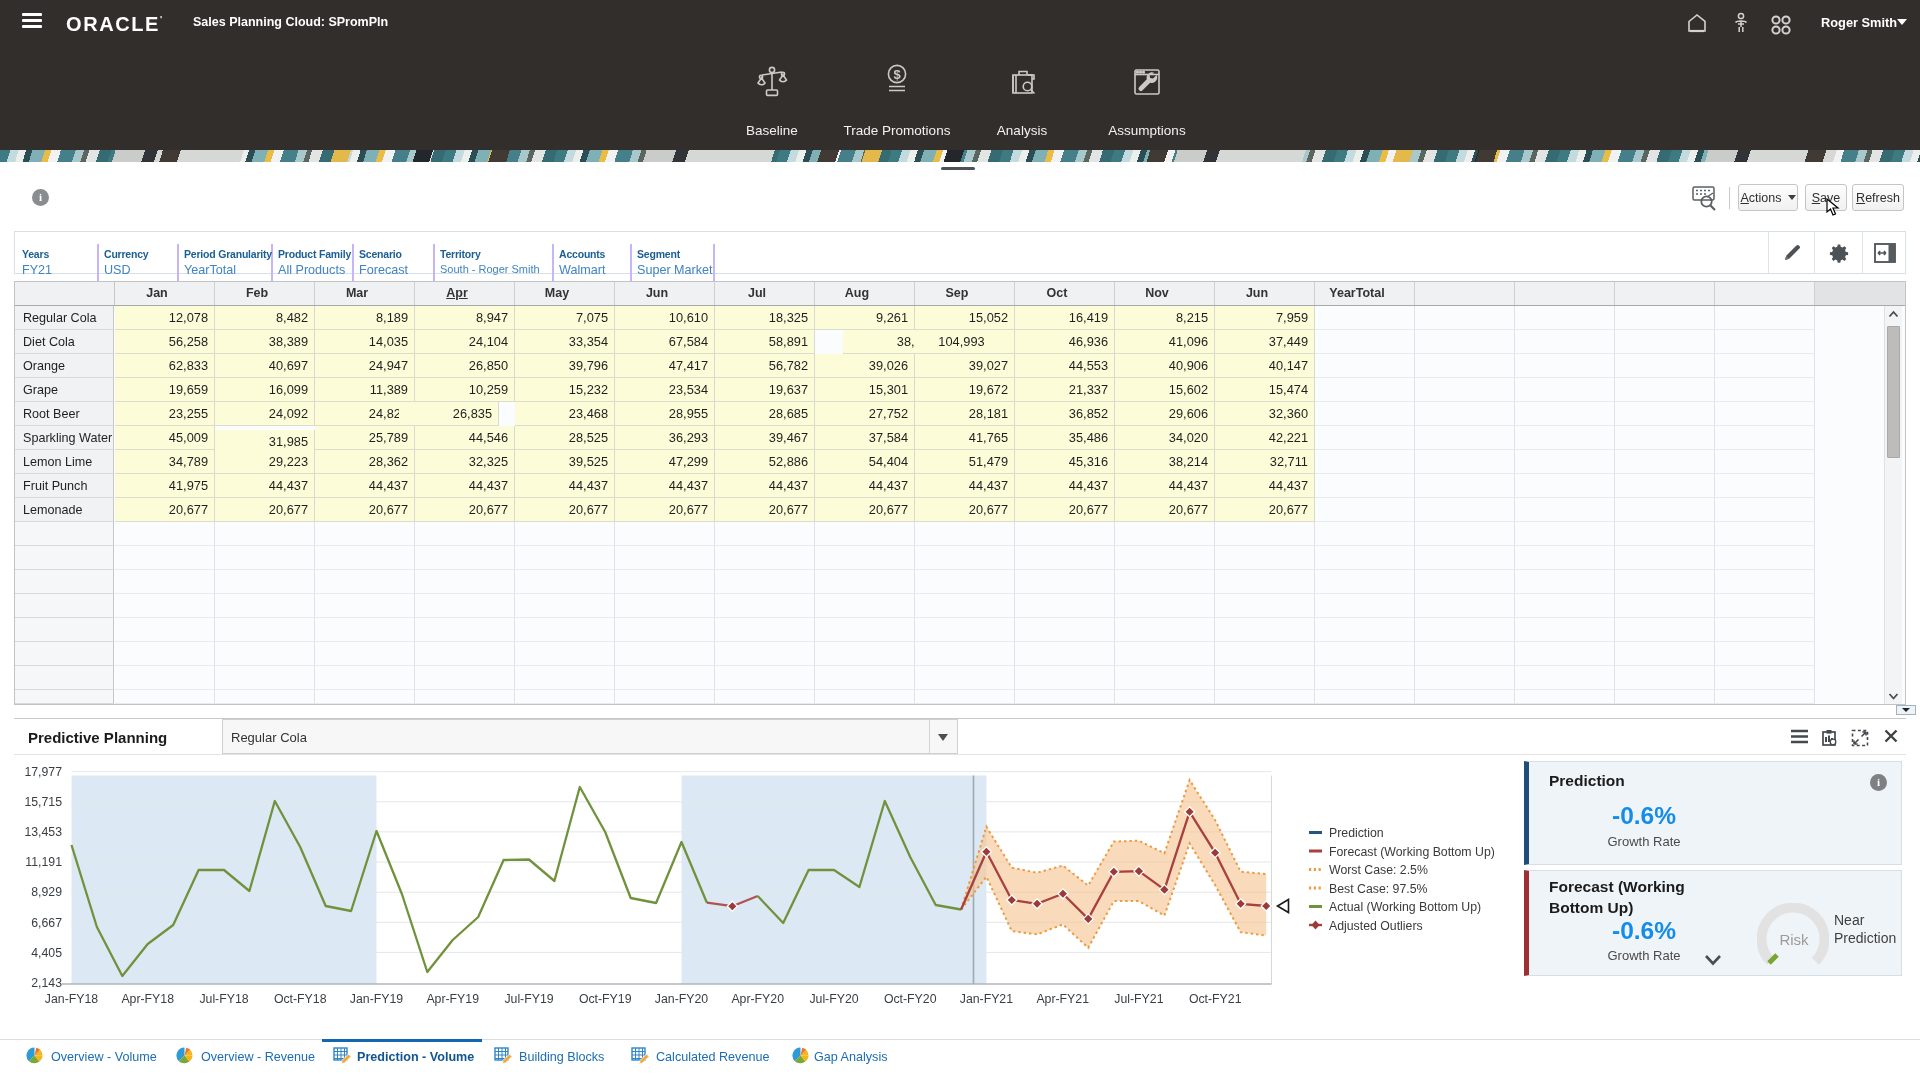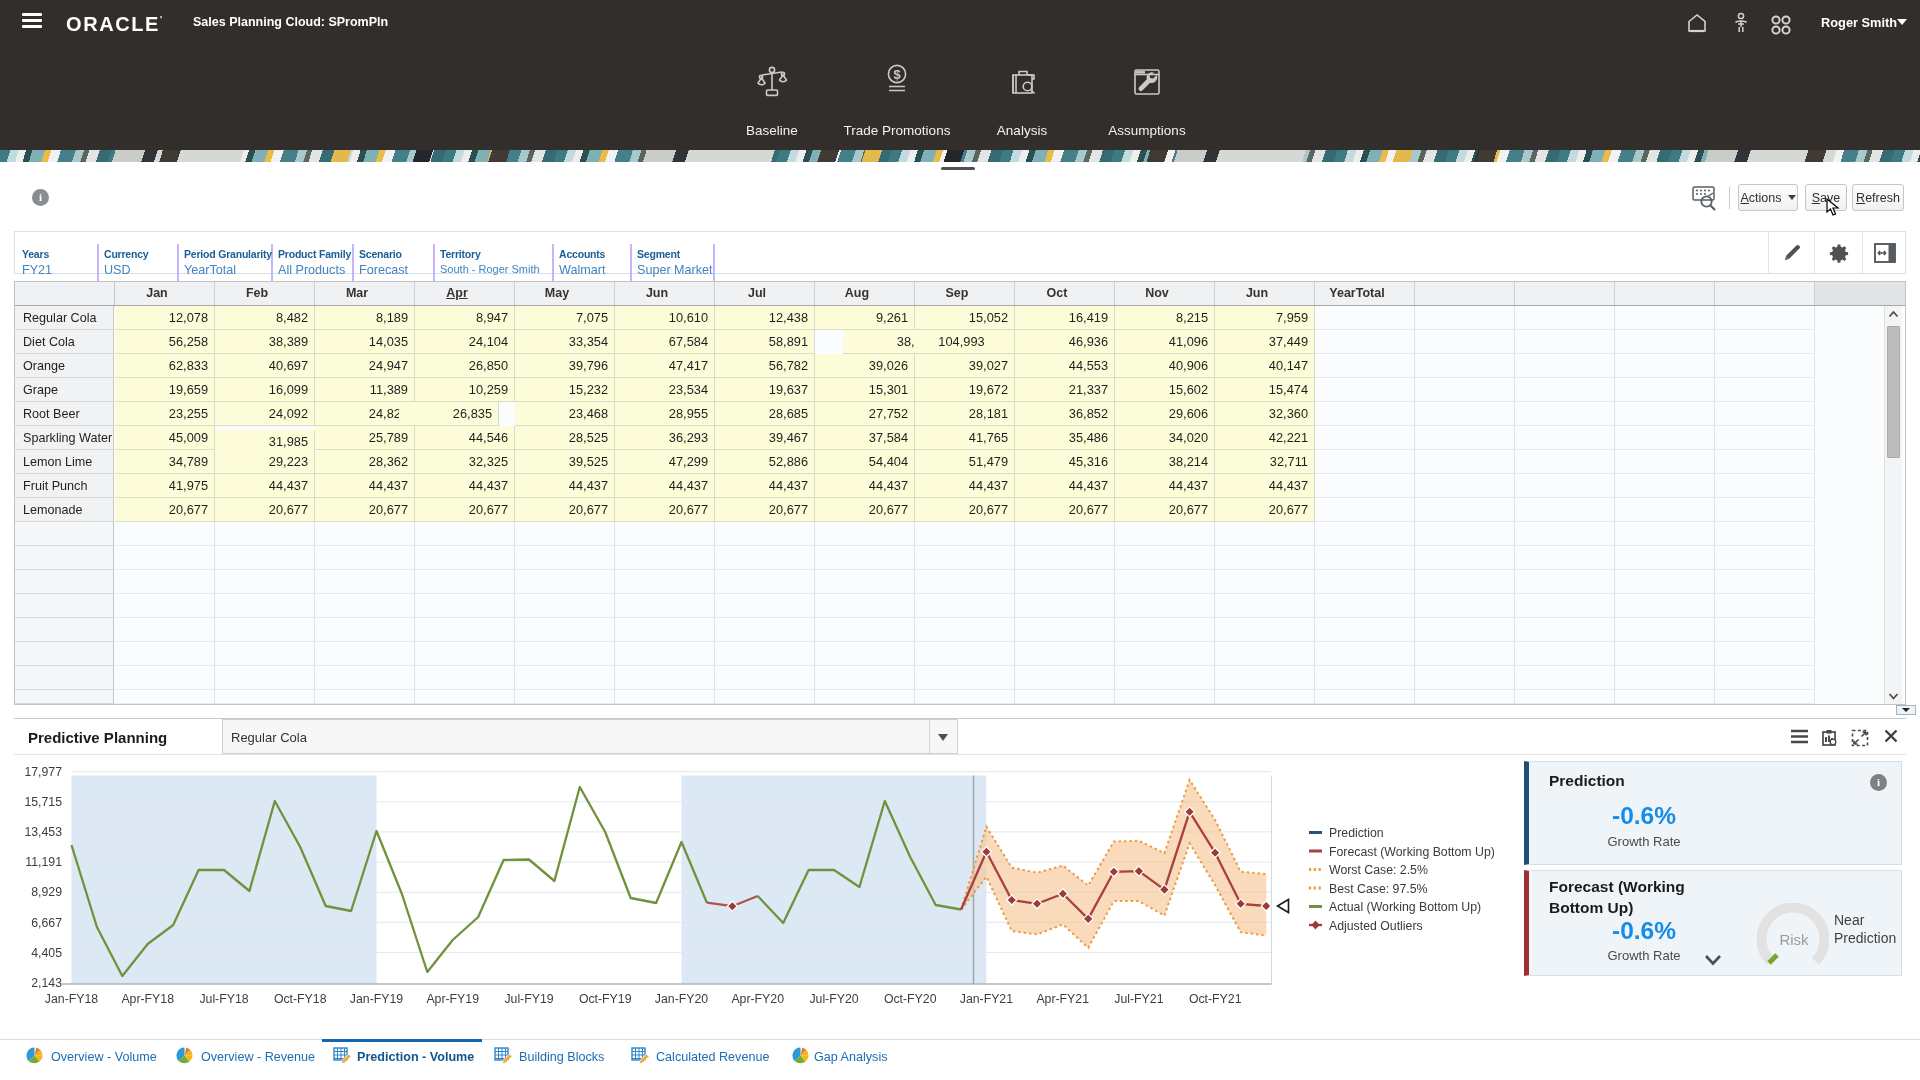--- a/index.html
+++ b/index.html
@@ -254,21 +254,21 @@
 <div class="hcell" style="left:1700px;width:100px;"></div>
 <div class="hcell" style="left:1800px;width:90px;background:#e2e3e4;border-right:none;"></div>
 <div id="hdrline"></div>
 <div class="rhead" style="top:24px;height:24px;">Regular Cola</div>
 <div class="dcell" style="left:100px;top:24px;width:100px;">12,078</div>
 <div class="dcell" style="left:200px;top:24px;width:100px;">8,482</div>
 <div class="dcell" style="left:300px;top:24px;width:100px;">8,189</div>
 <div class="dcell" style="left:400px;top:24px;width:100px;">8,947</div>
 <div class="dcell" style="left:500px;top:24px;width:100px;">7,075</div>
 <div class="dcell" style="left:600px;top:24px;width:100px;">10,610</div>
-<div class="dcell" style="left:700px;top:24px;width:100px;">12,438</div>
+<div class="dcell" style="left:700px;top:24px;width:100px;">18,325</div>
 <div class="dcell" style="left:800px;top:24px;width:100px;">9,261</div>
 <div class="dcell" style="left:900px;top:24px;width:100px;">15,052</div>
 <div class="dcell" style="left:1000px;top:24px;width:100px;">16,419</div>
 <div class="dcell" style="left:1100px;top:24px;width:100px;">8,215</div>
 <div class="dcell" style="left:1200px;top:24px;width:100px;">7,959</div>
 <div class="dcell ecell" style="left:1300px;top:24px;width:100px;"></div>
 <div class="dcell ecell" style="left:1400px;top:24px;width:100px;"></div>
 <div class="dcell ecell" style="left:1500px;top:24px;width:100px;"></div>
 <div class="dcell ecell" style="left:1600px;top:24px;width:100px;"></div>
 <div class="dcell ecell" style="left:1700px;top:24px;width:100px;"></div>

